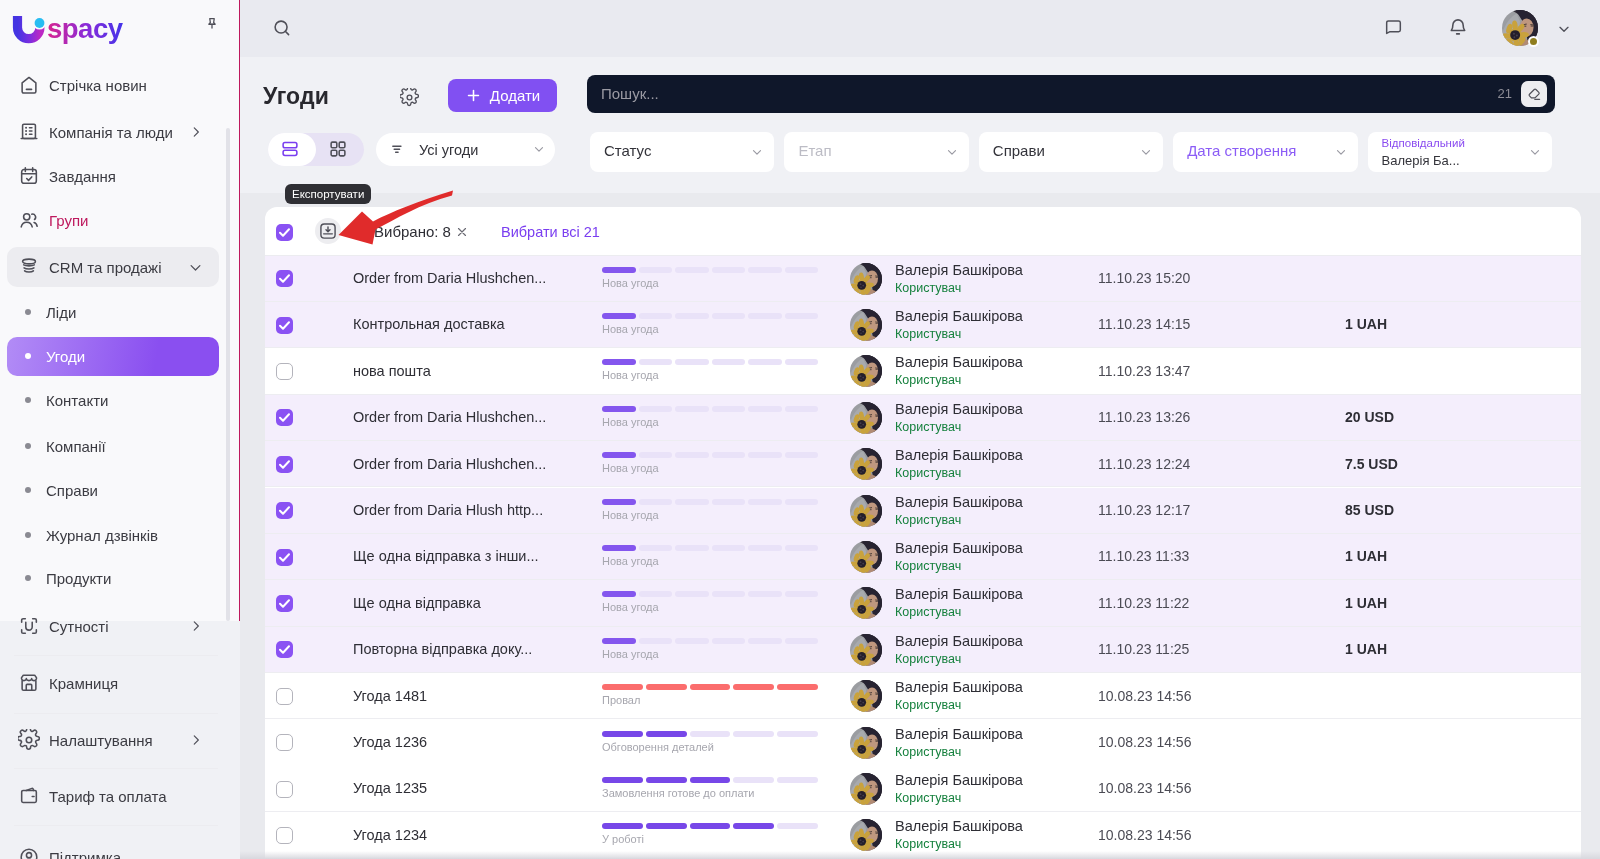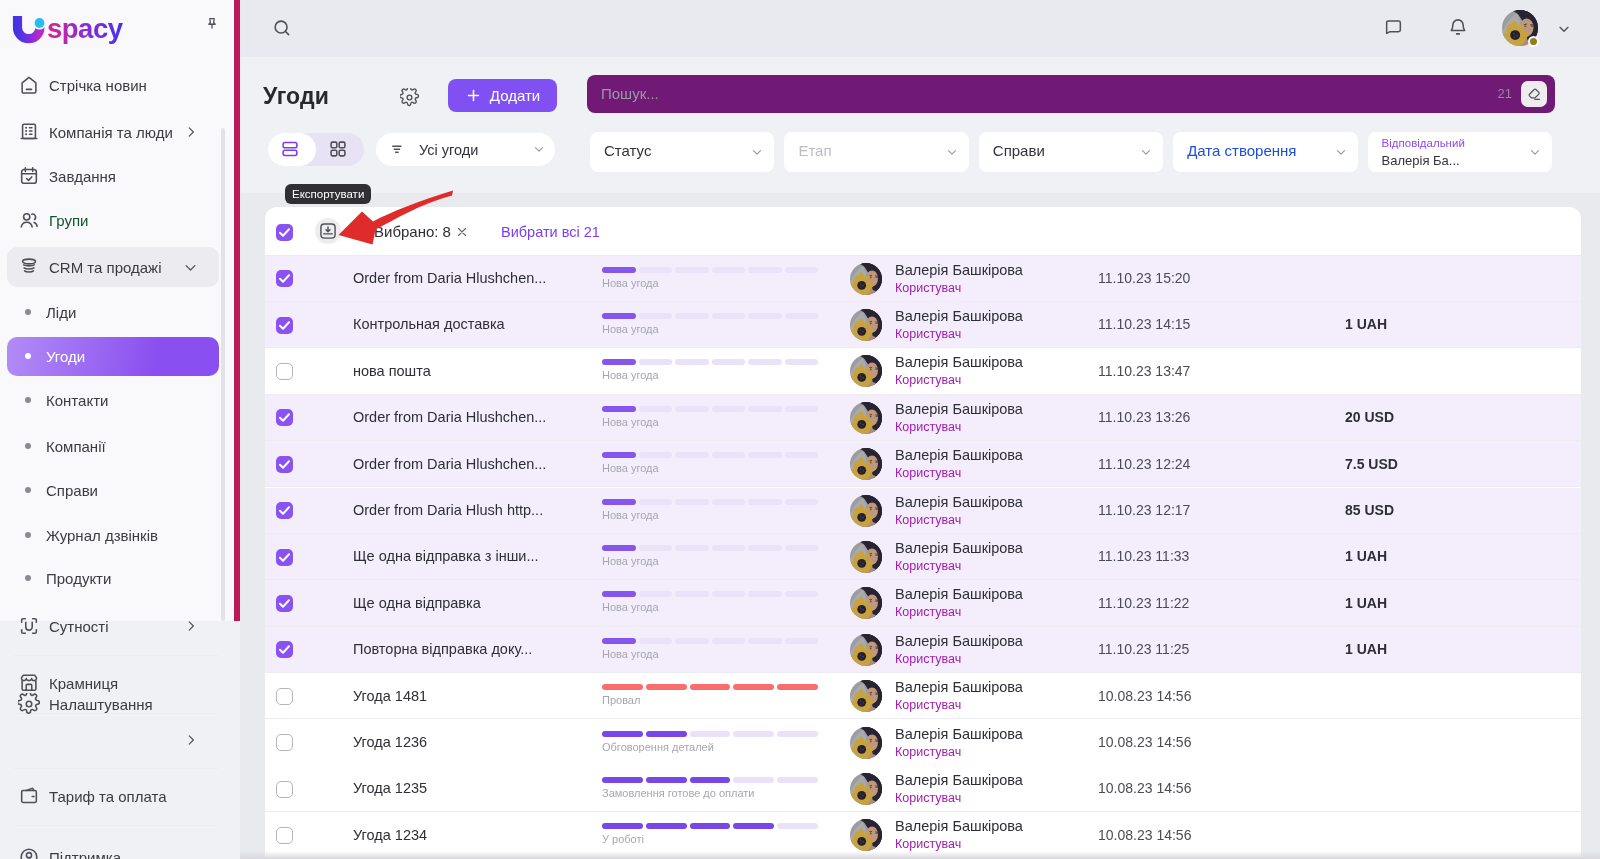--- a/index.html
+++ b/index.html
@@ -1,28 +1,28 @@
 <!DOCTYPE html>
 <html><head><meta charset="utf-8"><style>
 *{margin:0;padding:0;box-sizing:border-box}
 html,body{width:1600px;height:859px;overflow:hidden}
 body{font-family:"Liberation Sans",sans-serif;background:#f0f1f5;position:relative}
 .topbar{position:absolute;left:240px;top:0;right:0;height:57px;background:#e9eaf0}
 .tbg{position:absolute;left:240px;top:193px;right:0;bottom:0;background:#e9eaee}
-.sidebar{position:absolute;left:0;top:0;width:240px;height:621px;background:#f9f9fb;border-right:6px solid #be185d;z-index:10}
+.sidebar{position:absolute;left:0;top:0;width:240px;height:621px;background:#f9f9fb;border-right:1px solid #be185d;z-index:10}
 .si{position:absolute;left:18px;height:24px;display:flex;align-items:center;gap:9px;font-size:15px;color:#3b3b42;white-space:nowrap}
 .si svg{flex:0 0 auto}
 .sub{position:absolute;left:0;height:22px;display:flex;align-items:center;font-size:15px;color:#3b3b42;white-space:nowrap;z-index:2}
 .dot{width:6px;height:6px;border-radius:50%;background:#8a8a92;margin-left:25px;margin-right:15px}
 .dw{background:#fff}
 .pill{position:absolute;left:7px;width:212px;border-radius:10px}
 .sdiv{position:absolute;left:14px;width:204px;height:1px;background:#ececf0}
 .h1{position:absolute;left:263px;top:83px;font-size:23px;font-weight:700;color:#28282e;letter-spacing:.2px}
 .addbtn{position:absolute;left:448px;top:79px;width:109px;height:33px;border-radius:8px;background:#8150f2;color:#fff;display:flex;align-items:center;justify-content:center;gap:8px;font-size:15px}
-.searchbox{position:absolute;left:587px;top:75px;width:968px;height:38px;border-radius:8px;background:#701a75}
+.searchbox{position:absolute;left:587px;top:75px;width:968px;height:38px;border-radius:8px;background:#0f172a}
 .ph{position:absolute;left:14px;top:10px;font-size:15px;color:#9a9aa3}
 .cnt{position:absolute;right:43px;top:11px;font-size:13px;color:#8d8d96}
 .erase{position:absolute;right:8px;top:6px;width:26px;height:26px;border-radius:7px;background:#ededf0;display:flex;align-items:center;justify-content:center}
 .toggle{position:absolute;left:268px;top:133px;width:96px;height:33px;border-radius:17px;background:#e7e2f4}
 .tsel{position:absolute;left:0;top:0;width:48px;height:33px;border-radius:17px;background:#fff}
 .toggle svg{display:block}
 .fpill{position:absolute;left:376px;top:133px;width:179px;height:33px;border-radius:17px;background:#fff;display:flex;align-items:center;padding-left:13px;font-size:14.5px;color:#33333a}
 .dd{position:absolute;top:132px;width:184.4px;height:40px;border-radius:8px;background:#fff;font-size:15px}
 .dd>span:first-child{position:absolute;left:14px;top:10px}
 .dch{position:absolute;right:10px;top:13px}
@@ -35,21 +35,21 @@
 .row.sel{background:#f4eefc}
 .nm{position:absolute;left:88px;top:14.5px;font-size:14.5px;color:#2e2e35}
 .sg{position:absolute;top:11px;height:6px;border-radius:3px}
 .sf{background:#8456ee}
 .sd{background:#7747e8}
 .sr{background:#fb6d6d}
 .se{background:#e9e2f8}
 .lbl{position:absolute;left:337px;top:21px;font-size:11px;color:#a6a6ae}
 .avw{position:absolute;left:585px;top:7px;width:32px;height:32px}
 .pn{position:absolute;left:630px;top:6px;font-size:14.5px;color:#2e2e35;font-weight:500}
-.pr{position:absolute;left:630px;top:25px;font-size:12.5px;color:#a21caf}
+.pr{position:absolute;left:630px;top:25px;font-size:12.5px;color:#15803d}
 .dt{position:absolute;left:833px;top:14.5px;font-size:14px;color:#4b4b54}
 .am{position:absolute;left:1080px;top:14.5px;font-size:14px;font-weight:700;color:#2e2e35}
 .tip{position:absolute;left:285px;top:184px;height:20px;padding:0 7px;background:#2f2f34;border-radius:6px;color:#fff;font-size:11.5px;line-height:20px;z-index:40}
 </style></head><body>
 <svg width="0" height="0" style="position:absolute">
     <defs>
 <clipPath id="ac">
         <circle cx="16" cy="16" r="16"></circle>
       </clipPath>
 <g id="av">
@@ -160,21 +160,21 @@
         <path d="M6 9.5l6 6 6-6"></path>
       </svg></span>
   </div>
 <div class="dd" style="left:978.8px">
     <span style="color:#33333a">Справи</span>
     <span class="dch"><svg width="14" height="14" viewBox="0 0 24 24" fill="none" stroke="#9a9aa3" stroke-width="2" stroke-linecap="round" stroke-linejoin="round">
         <path d="M6 9.5l6 6 6-6"></path>
       </svg></span>
   </div>
 <div class="dd" style="left:1173.2px">
-    <span style="color:#1d4ed8">Дата створення</span>
+    <span style="color:#8b5cf6">Дата створення</span>
     <span class="dch"><svg width="14" height="14" viewBox="0 0 24 24" fill="none" stroke="#9a9aa3" stroke-width="2" stroke-linecap="round" stroke-linejoin="round">
         <path d="M6 9.5l6 6 6-6"></path>
       </svg></span>
   </div>
 <div class="dd" style="left:1367.6px">
     <div style="position:absolute;left:14px;top:5px;font-size:11.5px;color:#8a4bf0">Відповідальний</div>
     <div style="position:absolute;left:14px;top:21px;font-size:13px;color:#33333a">Валерія Ба...</div>
     <span class="dch"><svg width="14" height="14" viewBox="0 0 24 24" fill="none" stroke="#9a9aa3" stroke-width="2" stroke-linecap="round" stroke-linejoin="round">
         <path d="M6 9.5l6 6 6-6"></path>
       </svg></span>
@@ -507,21 +507,21 @@
         <path d="M9.5 14.8l2 2 3.5-3.8"></path>
       </svg>
       <span style="color:#3b3b42">Завдання</span>
     </div>
     <div class="si" style="top:208px">
       <svg width="22" height="22" viewBox="0 0 24 24" fill="none" stroke="#4f4f58" stroke-width="1.7" stroke-linecap="round" stroke-linejoin="round">
         <circle cx="9.5" cy="8.5" r="3.4"></circle>
         <path d="M3.5 19.5c.8-3.3 3.2-5 6-5s5.2 1.7 6 5"></path>
         <path d="M15 5.6a3.4 3.4 0 0 1 3 5.9M17.5 14.7c2 .6 3 2.3 3.4 4.2"></path>
       </svg>
-      <span style="color:#14532d">Групи</span>
+      <span style="color:#be185d">Групи</span>
     </div>
     <div class="pill" style="top:246.5px;height:40px;background:#ececf0"></div>
     <div class="si" style="top:255px">
       <svg width="22" height="22" viewBox="0 0 24 24" fill="none" stroke="#4f4f58" stroke-width="1.7" stroke-linecap="round" stroke-linejoin="round">
         <ellipse cx="12" cy="6" rx="7" ry="2.6"></ellipse>
         <path d="M6.2 9.6a6.8 2.4 0 0 0 11.6 0M6.6 13a6 2.2 0 0 0 10.8 0M7.2 16.2a5.2 2 0 0 0 9.6 0"></path>
       </svg>
       <span style="color:#3b3b42">CRM та продажі</span>
     </div>
     <span style="position:absolute;right:36px;top:260px"><svg width="15" height="15" viewBox="0 0 24 24" fill="none" stroke="#4f4f58" stroke-width="2" stroke-linecap="round" stroke-linejoin="round">
@@ -569,21 +569,21 @@
     <div class="sdiv" style="top:655px"></div>
     <div class="si" style="top:671px">
       <svg width="22" height="22" viewBox="0 0 24 24" fill="none" stroke="#4f4f58" stroke-width="1.7" stroke-linecap="round" stroke-linejoin="round">
         <path d="M4.5 9.5v9A1.5 1.5 0 0 0 6 20h12a1.5 1.5 0 0 0 1.5-1.5v-9"></path>
         <path d="M3.8 6.5 5 4.4A1.5 1.5 0 0 1 6.3 3.6h11.4a1.5 1.5 0 0 1 1.3.8l1.2 2.1a2.6 2.6 0 0 1-2.6 2.9c-1.5 0-2.7-.9-2.7-2.2 0 1.3-1.3 2.2-2.9 2.2s-2.9-.9-2.9-2.2c0 1.3-1.2 2.2-2.7 2.2a2.6 2.6 0 0 1-2.6-2.9Z"></path>
         <path d="M9 20v-5.5a1 1 0 0 1 1-1h4a1 1 0 0 1 1 1V20"></path>
       </svg>
       <span style="color:#3b3b42">Крамниця</span>
     </div>
     <div class="sdiv" style="top:713px"></div>
-    <div class="si" style="top:692px">
+    <div class="si" style="top:728px">
       <svg width="22" height="22" viewBox="0 0 24 24" fill="none" stroke="#4f4f58" stroke-width="1.7" stroke-linecap="round" stroke-linejoin="round">
         <circle cx="12" cy="12" r="3"></circle>
         <path d="M19.4 13.5a1.8 1.8 0 0 0 .4 2l.1.1a2.1 2.1 0 1 1-3 3l-.1-.1a1.8 1.8 0 0 0-2-.4 1.8 1.8 0 0 0-1.1 1.7v.2a2.1 2.1 0 1 1-4.2 0v-.2a1.8 1.8 0 0 0-1.2-1.7 1.8 1.8 0 0 0-2 .4l-.1.1a2.1 2.1 0 1 1-3-3l.1-.1a1.8 1.8 0 0 0 .4-2 1.8 1.8 0 0 0-1.7-1.1h-.2a2.1 2.1 0 1 1 0-4.2h.2a1.8 1.8 0 0 0 1.7-1.2 1.8 1.8 0 0 0-.4-2l-.1-.1a2.1 2.1 0 1 1 3-3l.1.1a1.8 1.8 0 0 0 2 .4 1.8 1.8 0 0 0 1.1-1.7v-.2a2.1 2.1 0 1 1 4.2 0v.2a1.8 1.8 0 0 0 1.1 1.7 1.8 1.8 0 0 0 2-.4l.1-.1a2.1 2.1 0 1 1 3 3l-.1.1a1.8 1.8 0 0 0-.4 2 1.8 1.8 0 0 0 1.7 1.1h.2a2.1 2.1 0 1 1 0 4.2h-.2a1.8 1.8 0 0 0-1.7 1.2Z"></path>
       </svg>
       <span style="color:#3b3b42">Налаштування</span>
     </div>
     <span style="position:absolute;right:36px;top:733px"><svg width="14" height="14" viewBox="0 0 24 24" fill="none" stroke="#4f4f58" stroke-width="2" stroke-linecap="round" stroke-linejoin="round">
         <path d="M9 5l7 7-7 7"></path>
       </svg></span>
     <div class="sdiv" style="top:768px"></div>

